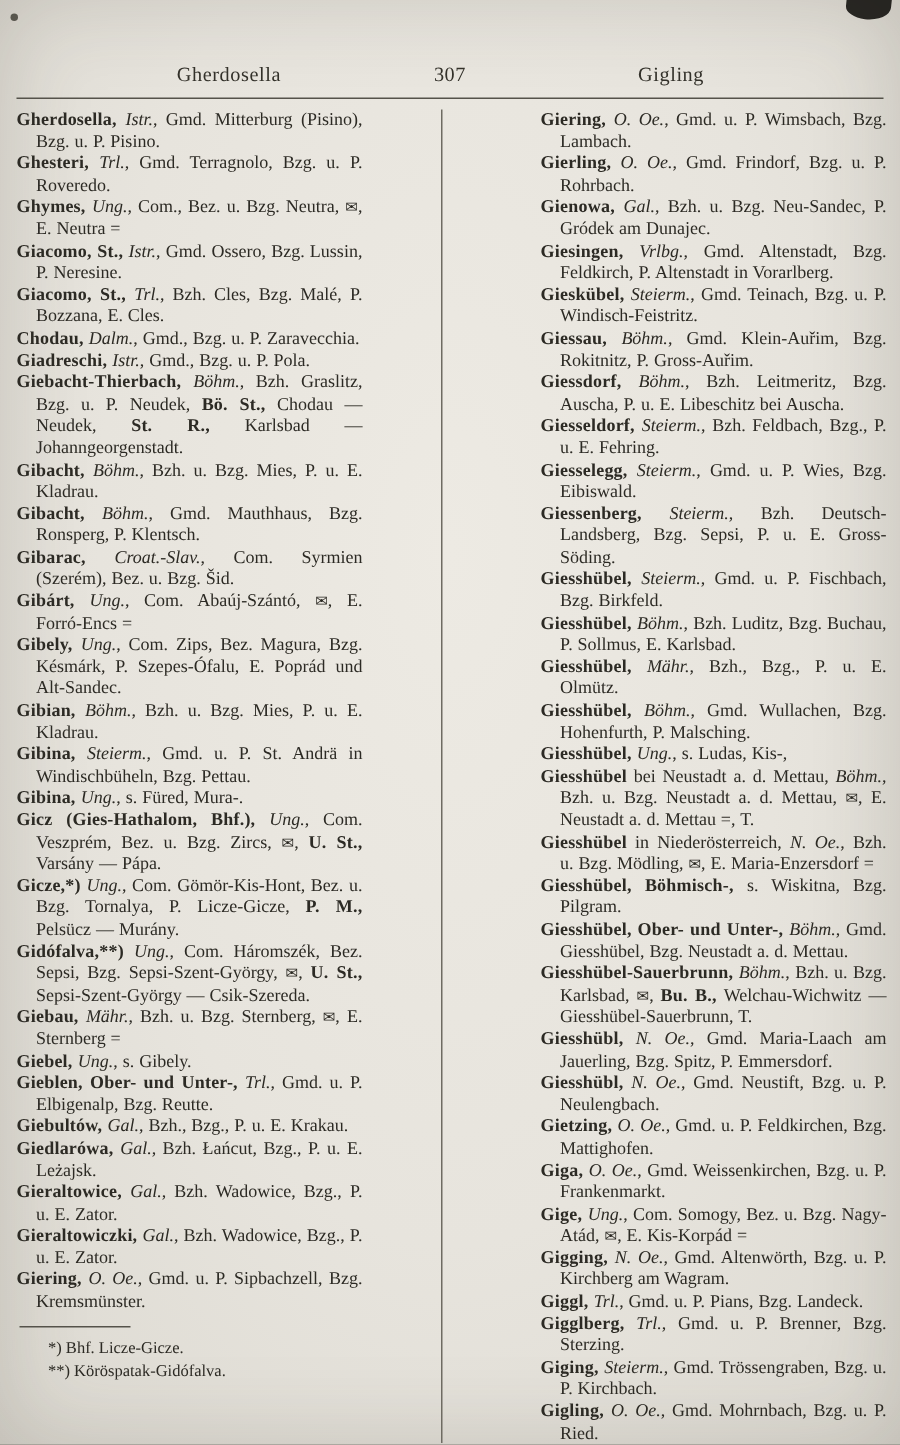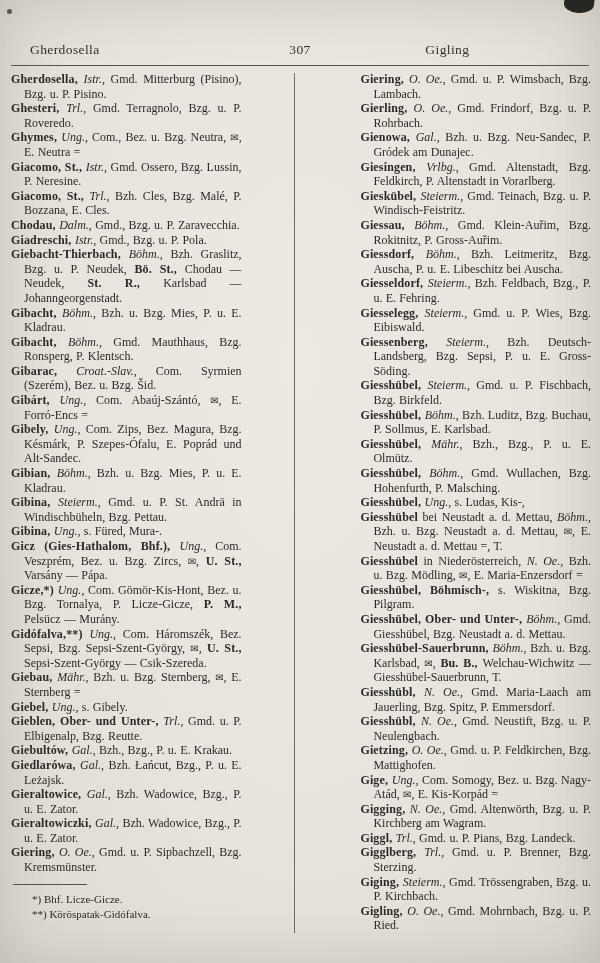--- a/index.html
+++ b/index.html
@@ -17,21 +17,21 @@
   }
   .running-head {
     display:grid;
     grid-template-columns:1fr auto 1fr;
     align-items:baseline;
     padding:42px 30px 0 30px;
     font-size:13.5px;
     letter-spacing:0.4px;
     color:#33312a;
   }
-  .running-head .rh-left  { text-align:left; }
+  .running-head .rh-left  { text-align:center; }
   .running-head .rh-page  { text-align:center; padding:0 14px; }
   .running-head .rh-right { text-align:center; }
   .head-rule {
     border:none;
     border-top:1.2px solid #55524a;
     margin:7px 11px 0 11px;
   }
   .columns {
     display:flex;
     align-items:stretch;
@@ -162,20 +162,21 @@
           <p class="entry"><span class="hw">Giesshübel, </span><span class="rg">Böhm.</span><span>, Gmd. Wullachen, Bzg. Hohenfurth, P. Malsching.</span></p>
           <p class="entry"><span class="hw">Giesshübel, </span><span class="rg">Ung.</span><span>, s. Ludas, Kis-,</span></p>
           <p class="entry"><span class="hw">Giesshübel</span><span> bei Neustadt a. d. Mettau, </span><span class="rg">Böhm.</span><span>, Bzh. u. Bzg. Neustadt a. d. Mettau, </span><span class="posthorn">✉</span><span>, E. Neustadt a. d. Mettau =, T.</span></p>
           <p class="entry"><span class="hw">Giesshübel</span><span> in Niederösterreich, </span><span class="rg">N. Oe.</span><span>, Bzh. u. Bzg. Mödling, </span><span class="posthorn">✉</span><span>, E. Maria-Enzersdorf =</span></p>
           <p class="entry"><span class="hw">Giesshübel, Böhmisch-, </span><span>s. Wiskitna, Bzg. Pilgram.</span></p>
           <p class="entry"><span class="hw">Giesshübel, Ober- und Unter-, </span><span class="rg">Böhm.</span><span>, Gmd. Giesshübel, Bzg. Neustadt a. d. Mettau.</span></p>
           <p class="entry"><span class="hw">Giesshübel-Sauerbrunn, </span><span class="rg">Böhm.</span><span>, Bzh. u. Bzg. Karlsbad, </span><span class="posthorn">✉</span><span>, </span><span class="hw">Bu. B., </span><span>Welchau-Wichwitz — Giesshübel-Sauerbrunn, T.</span></p>
           <p class="entry"><span class="hw">Giesshübl, </span><span class="rg">N. Oe.</span><span>, Gmd. Maria-Laach am Jauerling, Bzg. Spitz, P. Emmersdorf.</span></p>
           <p class="entry"><span class="hw">Giesshübl, </span><span class="rg">N. Oe.</span><span>, Gmd. Neustift, Bzg. u. P. Neulengbach.</span></p>
           <p class="entry"><span class="hw">Gietzing, </span><span class="rg">O. Oe.</span><span>, Gmd. u. P. Feldkirchen, Bzg. Mattighofen.</span></p>
+          <p class="entry"><span class="hw">Giga, </span><span class="rg">O. Oe.</span><span>, Gmd. Weissenkirchen, Bzg. u. P. Frankenmarkt.</span></p>
           <p class="entry"><span class="hw">Gige, </span><span class="rg">Ung.</span><span>, Com. Somogy, Bez. u. Bzg. Nagy-Atád, </span><span class="posthorn">✉</span><span>, E. Kis-Korpád =</span></p>
           <p class="entry"><span class="hw">Gigging, </span><span class="rg">N. Oe.</span><span>, Gmd. Altenwörth, Bzg. u. P. Kirchberg am Wagram.</span></p>
           <p class="entry"><span class="hw">Giggl, </span><span class="rg">Trl.</span><span>, Gmd. u. P. Pians, Bzg. Landeck.</span></p>
           <p class="entry"><span class="hw">Gigglberg, </span><span class="rg">Trl.</span><span>, Gmd. u. P. Brenner, Bzg. Sterzing.</span></p>
           <p class="entry"><span class="hw">Giging, </span><span class="rg">Steierm.</span><span>, Gmd. Trössengraben, Bzg. u. P. Kirchbach.</span></p>
           <p class="entry"><span class="hw">Gigling, </span><span class="rg">O. Oe.</span><span>, Gmd. Mohrnbach, Bzg. u. P. Ried.</span></p>
         </div>
     </div>
   </div>
 </div>

